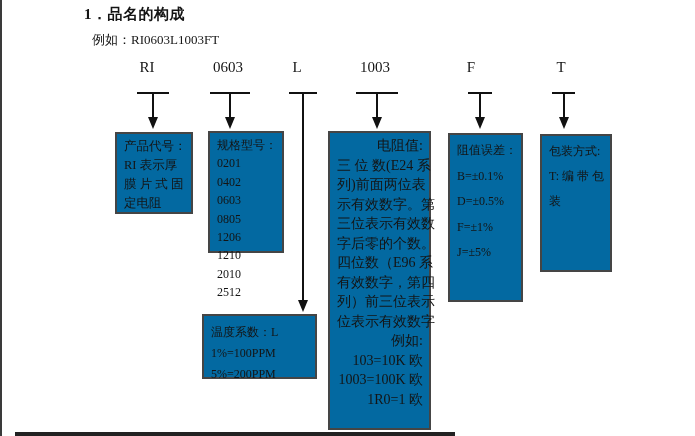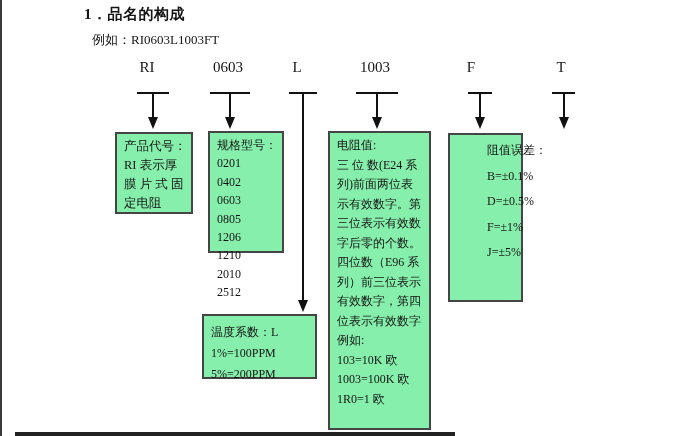--- a/index.html
+++ b/index.html
@@ -39,36 +39,36 @@
   .arr-head{
     position:absolute;width:0;height:0;
     border-left:5.5px solid transparent;
     border-right:5.5px solid transparent;
     border-top:12px solid #111;
   }
   
   .bx{
     position:absolute;
     border:2px solid #454545;
-    background:#86efac;
+    background:#0369a1;
     box-sizing:border-box;
     font-size:12px;
     padding:3px 6px 0 7px;
   }
   .bx-line{white-space:nowrap;}
   .bx-product  {left:115px;top:132px;width:78px;height:82px;}
   .bx-product  .bx-line{line-height:19px;font-size:12.5px;}
   .bx-spec     {left:208px;top:131px;width:76px;height:122px;}
   .bx-spec     .bx-line{line-height:18.4px;}
   .bx-tcr      {left:202px;top:314px;width:115px;height:65px;padding-top:6px;}
   .bx-tcr      .bx-line{line-height:21px;}
-  .bx-res      {left:328px;top:131px;width:103px;height:299px;font-size:12px;}
+  .bx-res      {left:328px;top:131px;width:103px;height:299px;font-size:14px;text-align:right;}
   .bx-res      .bx-line{line-height:19.5px;}
   .bx-tol      {left:448px;top:133px;width:75px;height:169px;}
-  .bx-tol      .bx-line{line-height:25.5px;margin-left:30px;}
+  .bx-tol      .bx-line{line-height:25.5px;}
   .bx-pack     {left:540px;top:134px;width:72px;height:138px;}
   .bx-pack     .bx-line{line-height:25px;}
 </style>
 </head>
 <body>
 
 <div class="page">
 
   <div class="left-rule"></div>
   <div class="bottom-rule"></div>
@@ -137,29 +137,34 @@
       <div class="bx-line">5%=200PPM</div>
     </div>
   <div class="bx bx-res">
       <div class="bx-line">电阻值:</div>
       <div class="bx-line">三 位 数(E24 系</div>
       <div class="bx-line">列)前面两位表</div>
       <div class="bx-line">示有效数字。第</div>
       <div class="bx-line">三位表示有效数</div>
       <div class="bx-line">字后零的个数。</div>
       <div class="bx-line">四位数（E96 系</div>
+      <div class="bx-line">有效数字，第四</div>
       <div class="bx-line">列）前三位表示</div>
-      <div class="bx-line">有效数字，第四</div>
       <div class="bx-line">位表示有效数字</div>
       <div class="bx-line">例如:</div>
       <div class="bx-line">103=10K 欧</div>
       <div class="bx-line">1003=100K 欧</div>
       <div class="bx-line">1R0=1 欧</div>
     </div>
   <div class="bx bx-tol">
       <div class="bx-line">阻值误差：</div>
       <div class="bx-line">B=±0.1%</div>
       <div class="bx-line">D=±0.5%</div>
       <div class="bx-line">F=±1%</div>
       <div class="bx-line">J=±5%</div>
     </div>
+  <div class="bx bx-pack">
+      <div class="bx-line">包装方式:</div>
+      <div class="bx-line">T: 编 带 包</div>
+      <div class="bx-line">装</div>
+    </div>
 
 </div>
 
 </body></html>

